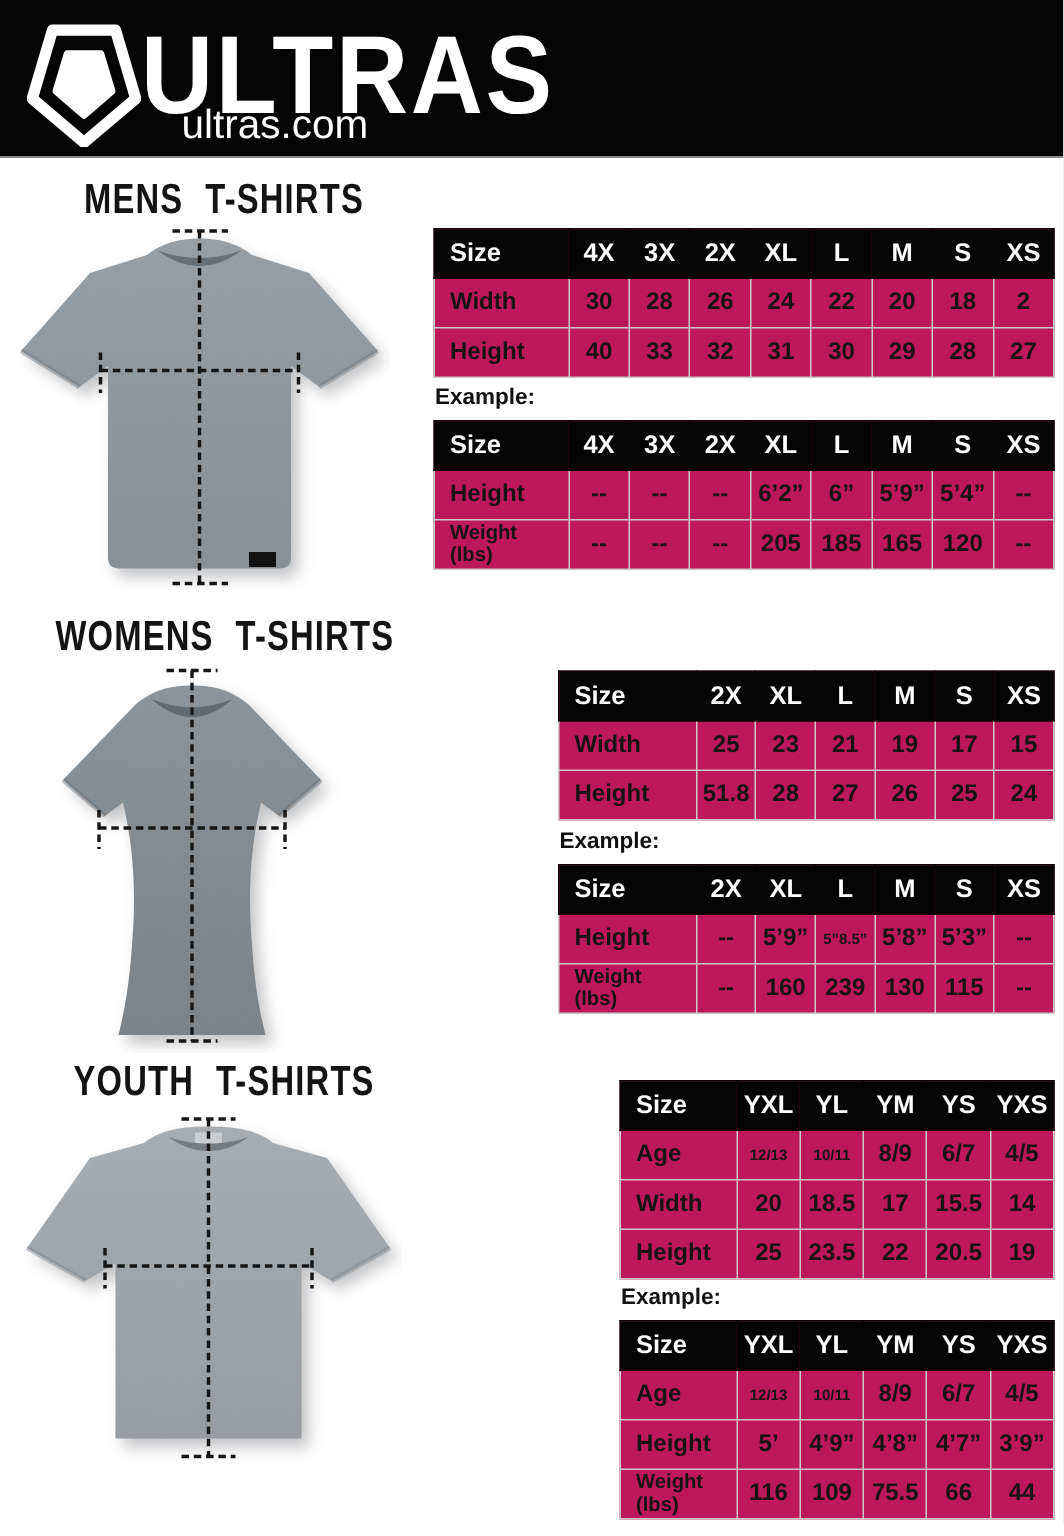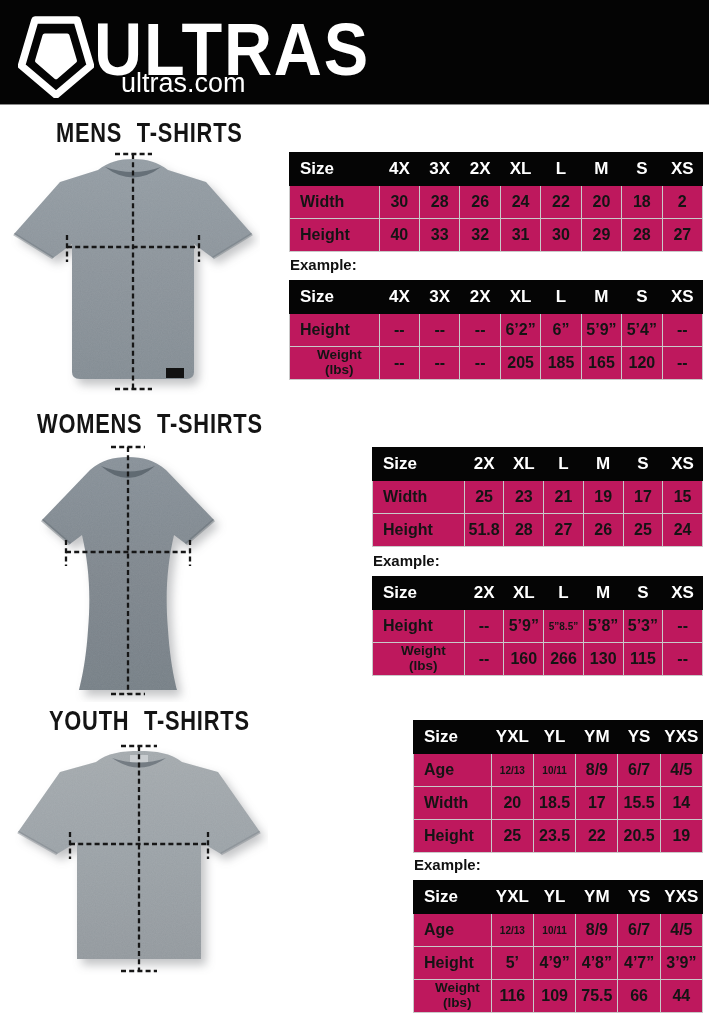--- a/index.html
+++ b/index.html
@@ -28,21 +28,21 @@
   #youth-example-label{left:414px;top:856px;}
 
   
   table.size-chart{position:absolute;border-collapse:collapse;table-layout:fixed;background:#be185d;}
   table.size-chart th,table.size-chart td{border:1px solid #c9c9c9;font-weight:bold;color:#141414;
       text-align:center;padding:0;vertical-align:middle;}
   table.size-chart thead th{background:#050505;color:#ffffff;border-color:#050505;font-size:17px;height:32px;}
   table.size-chart thead th.label-cell,table.size-chart th.row-label{text-align:left;padding-left:10px;}
   table.size-chart tbody tr{height:33px;}
   table.size-chart tbody th.row-label{font-size:16px;}
-  table.size-chart tbody th.two-line{white-space:pre-line;font-size:13.5px;line-height:1.08;text-align:center;}
+  table.size-chart tbody th.two-line{white-space:pre-line;font-size:13.5px;line-height:1.08;}
   table.size-chart td{font-size:16px;}
   table.size-chart td.small{font-size:10px;}
   #mens-size-table{left:289px;top:152px;width:414px;}
   #mens-example-table{left:289px;top:280px;width:414px;}
   #womens-size-table{left:372px;top:447px;width:331px;}
   #womens-example-table{left:372px;top:576px;width:331px;}
   #youth-size-table{left:413px;top:720px;width:290px;}
   #youth-example-table{left:413px;top:880px;width:290px;}
 
   
@@ -310,21 +310,21 @@
           <td class="small">5”8.5”</td>
           <td>5’8”</td>
           <td>5’3”</td>
           <td>--</td>
         </tr>
         <tr>
           <th class="label-cell row-label two-line">Weight
 (lbs)</th>
           <td>--</td>
           <td>160</td>
-          <td>266</td>
+          <td>239</td>
           <td>130</td>
           <td>115</td>
           <td>--</td>
         </tr>
       </tbody>
     </table>
 
   <div id="youth-heading" class="section-heading">YOUTH T-SHIRTS</div>
 
   <svg id="youth-shirt" class="shirt-svg" width="258" height="240" viewBox="0 0 258 240">

